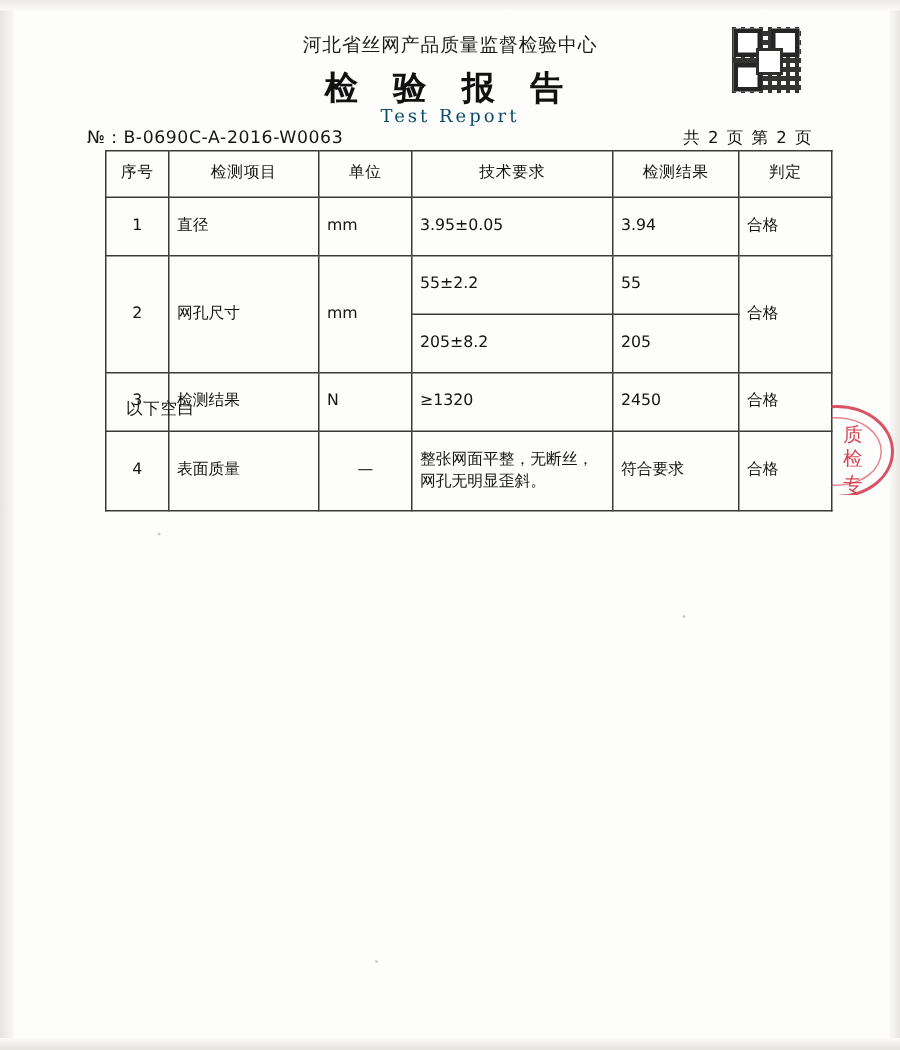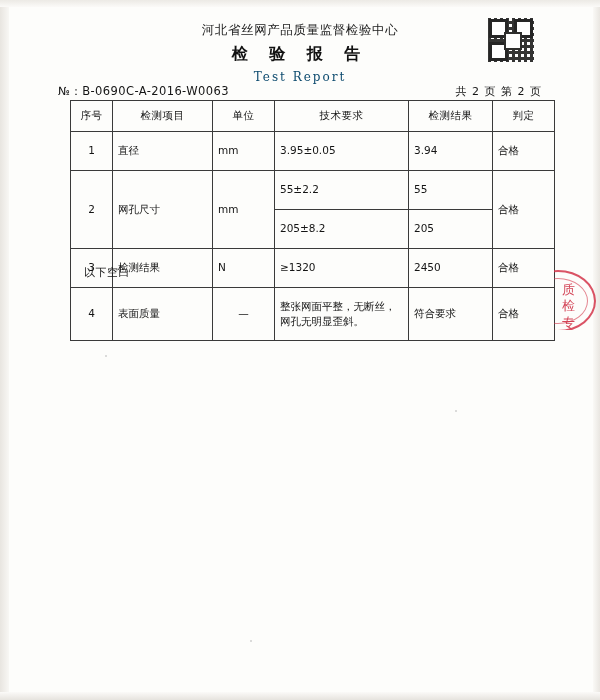--- a/index.html
+++ b/index.html
@@ -57,21 +57,21 @@
     letter-spacing: 0.6px;
     color: #1a1a1a;
   }
   .doc-title {
     position: absolute;
     top: 44px;
     left: 0;
     width: 600px;
     text-align: center;
     font-family: "DejaVu Serif", serif;
-    font-size: 16px;
+    font-size: 22px;
     font-weight: bold;
     letter-spacing: 8px;
     color: #111111;
   }
   .doc-title-en {
     position: absolute;
     top: 70px;
     left: 0;
     width: 600px;
     text-align: center;

